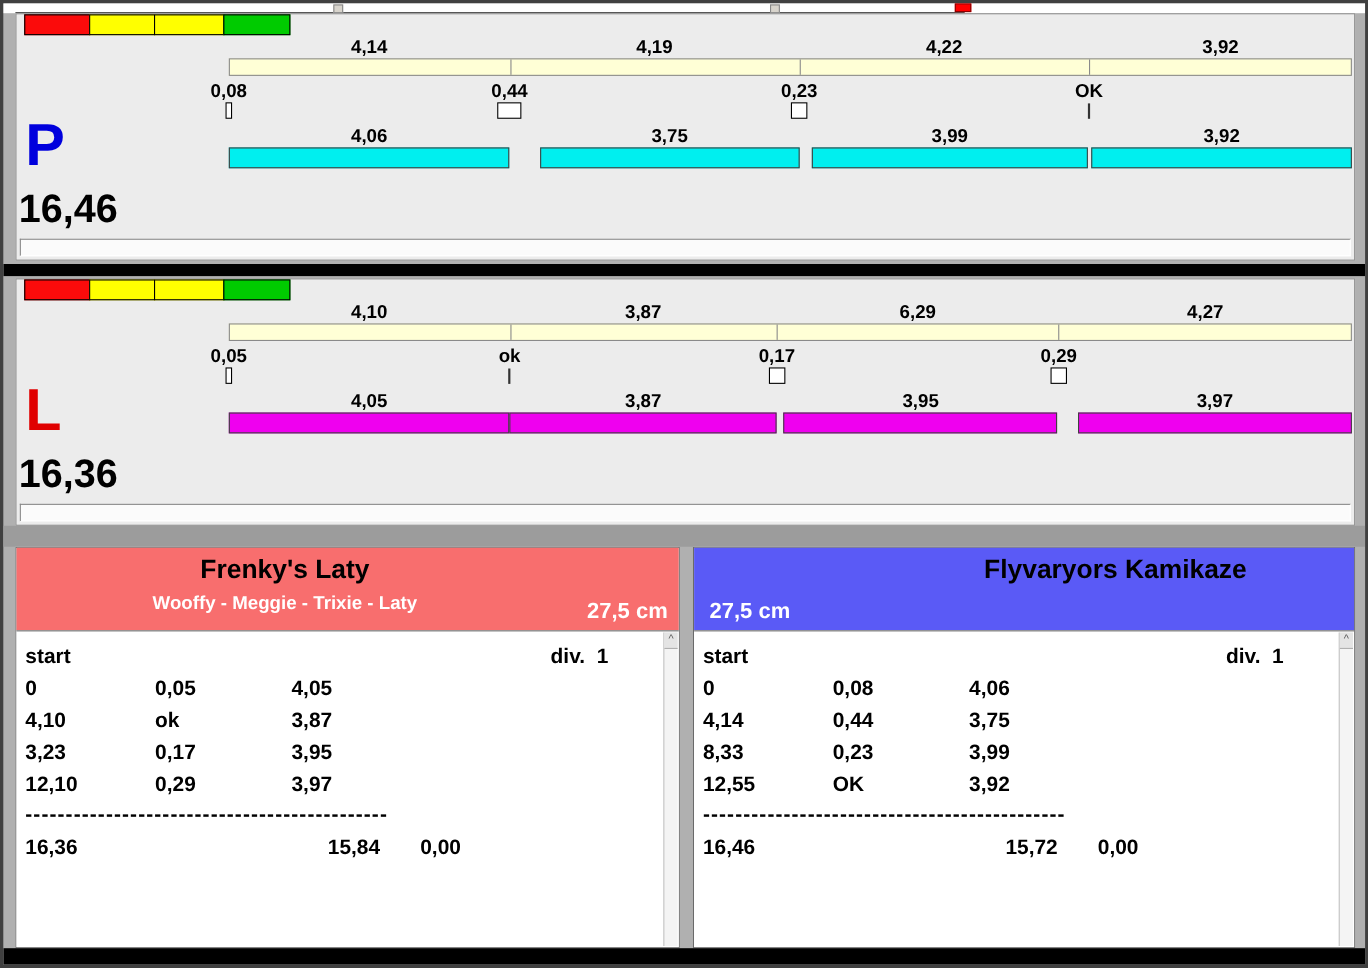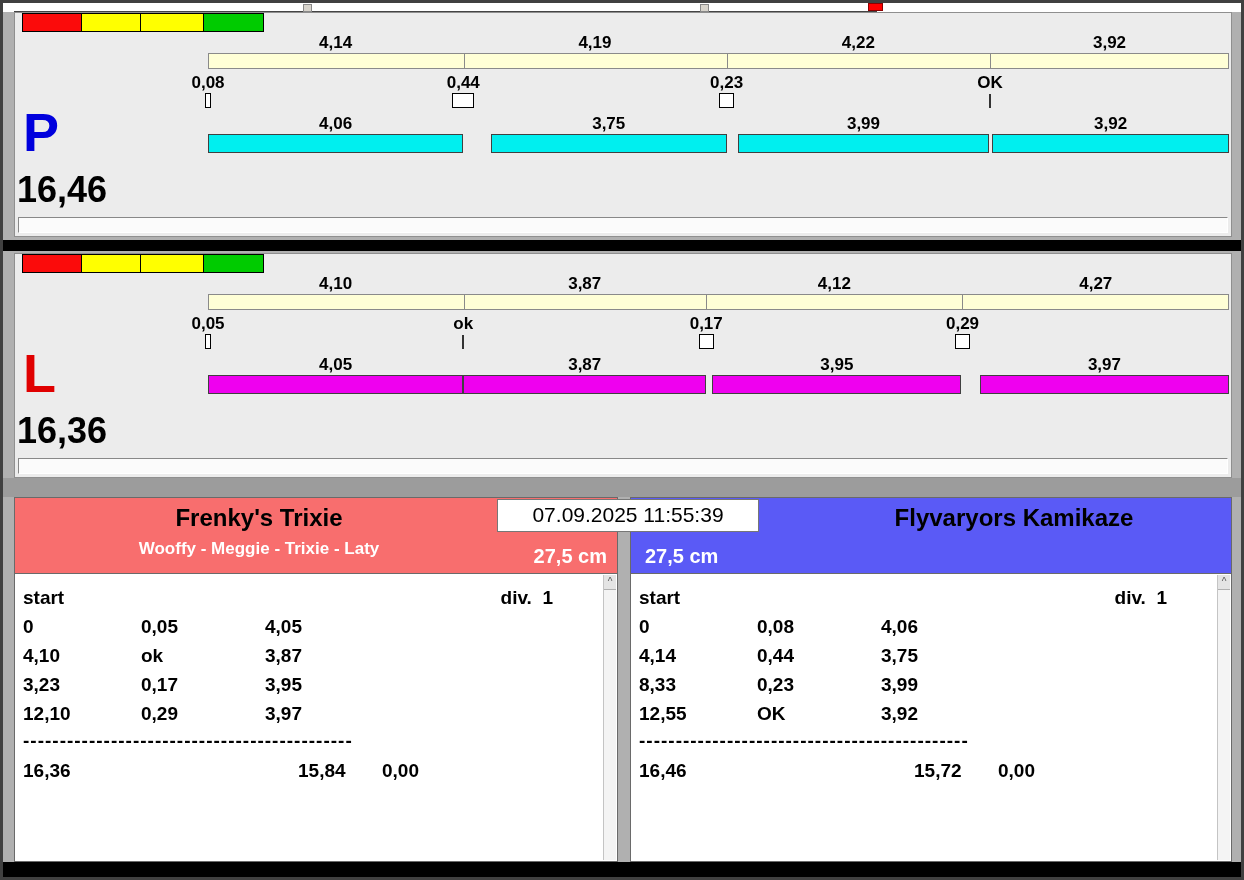--- a/index.html
+++ b/index.html
@@ -148,21 +148,21 @@
       <div class="light" style="width: 60px; background: rgb(251, 11, 11);"></div>
       <div class="light" style="width: 60px; background: rgb(255, 255, 0);"></div>
       <div class="light" style="width: 64px; background: rgb(255, 255, 0);"></div>
       <div class="light" style="width: 61px; background: rgb(0, 203, 0);"></div>
     </div>
 
     <div class="track">
       <div class="toplabels">
         <div class="cell" style="left:0%;width:25%">4,10</div>
         <div class="cell" style="left:25%;width:23.8%">3,87</div>
-        <div class="cell" style="left:48.8%;width:25.1%">4,12</div>
+        <div class="cell" style="left:48.8%;width:25.1%">6,29</div>
         <div class="cell" style="left:73.9%;width:26.1%">4,27</div>
       </div>
 
       <div class="cream">
         <div class="sep" style="left:25%"></div>
         <div class="sep" style="left:48.8%"></div>
         <div class="sep" style="left:73.9%"></div>
       </div>
 
       <div class="fgroup" style="left:0%">
@@ -199,21 +199,21 @@
 
     <div class="lane-letter" style="color: rgb(224, 0, 0);">L</div>
     <div class="lane-total">16,36</div>
     <div class="bottom-strip"></div>
   </div>
 
   <div class="gray-band"></div>
 
   <div class="team-panel" id="team-left">
     <div class="team-header" style="background: rgb(248, 110, 110);">
-      <div class="team-title">Frenky's Trixie</div>
+      <div class="team-title">Frenky's Laty</div>
       <div class="team-dogs" style="color: rgb(255, 255, 255);">Wooffy - Meggie - Trixie - Laty</div>
       <div class="team-height">27,5 cm</div>
     </div>
     <div class="team-table">
       <div class="trow r-start">
         <span class="tcell c1">start</span>
         <span class="division">div.  1</span>
       </div>
       <div class="trow r0">
         <span class="tcell c1">0</span>
@@ -282,18 +282,17 @@
         <span class="tcell tc1">16,46</span>
         <span class="tcell tc2">15,72</span>
         <span class="tcell tc3">0,00</span>
       </div>
       <div class="sb">
         <div class="sb-up">^</div>
       </div>
     </div>
   </div>
 
-  <div class="datetime-box">07.09.2025 11:55:39</div>
 
   <div class="separator-black" id="sep2"></div>
 
 </div>
 </div>
 
 </body></html>

